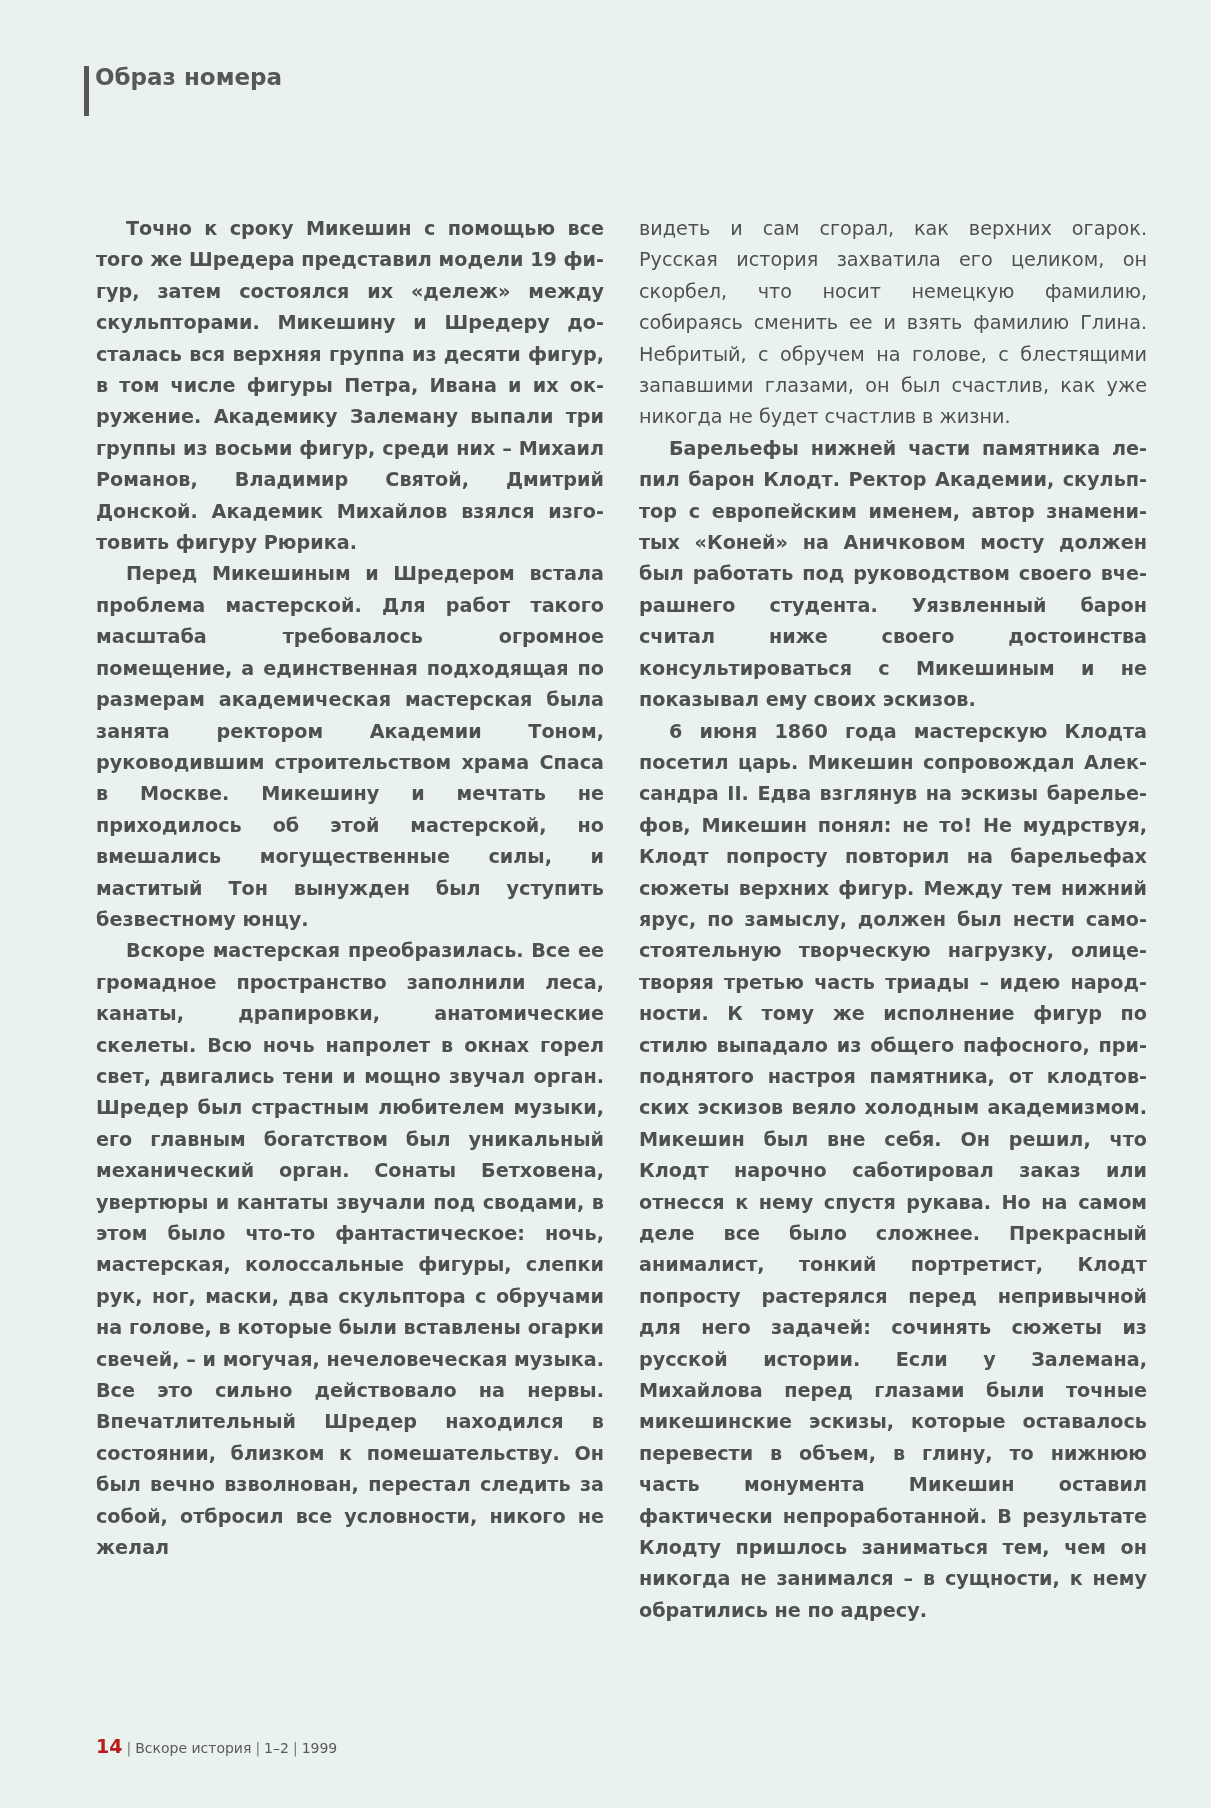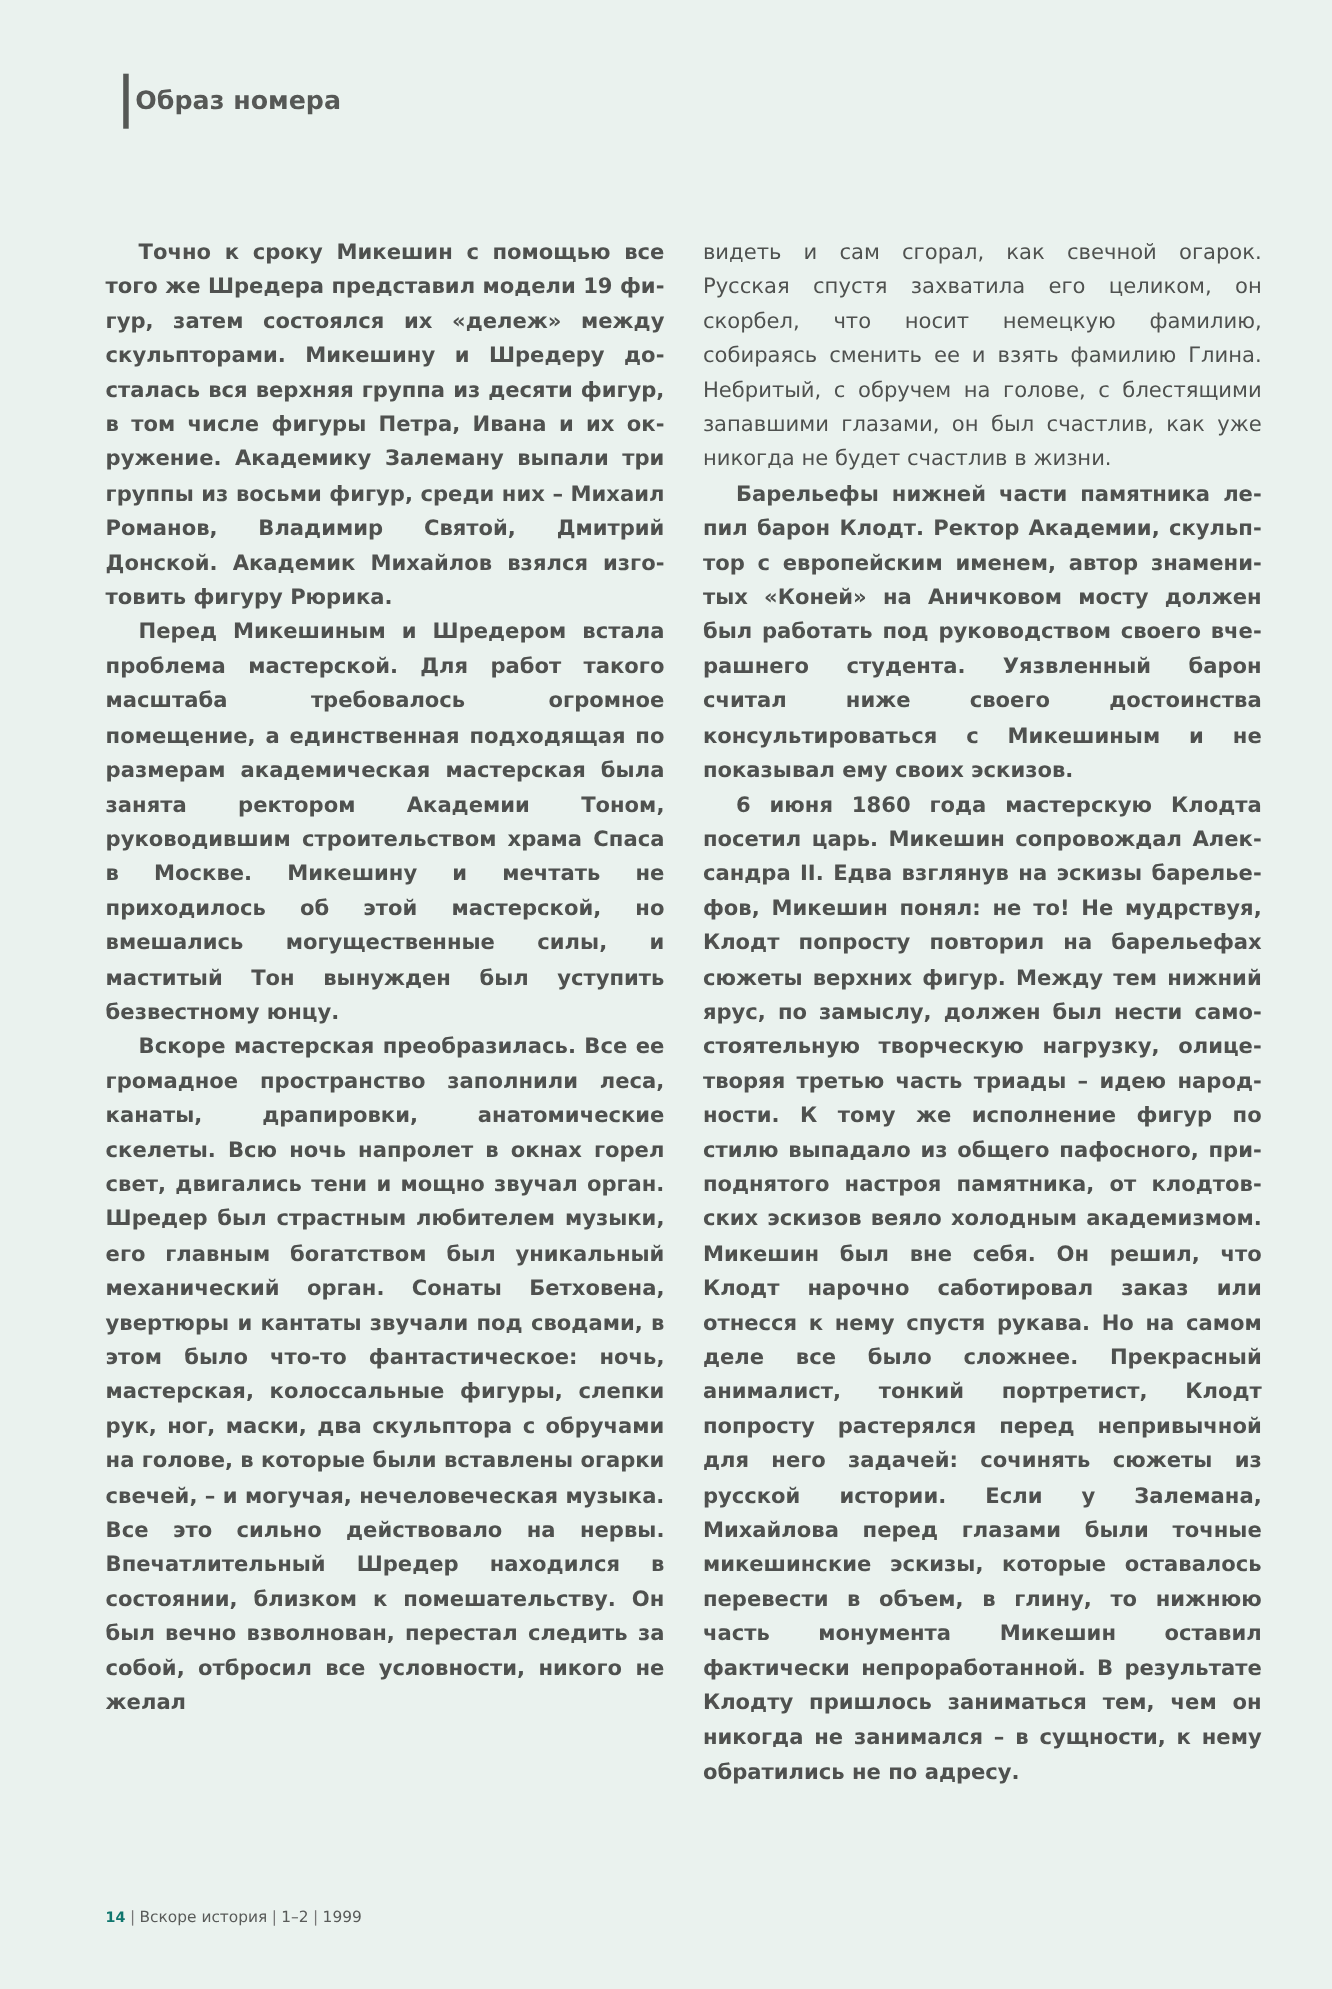--- a/index.html
+++ b/index.html
@@ -10,25 +10,25 @@
       width: 1211px;
       height: 1808px;
       background: #eaf2ee;
       position: relative;
       overflow: hidden;
       font-family: "DejaVu Sans", sans-serif;
       color: #4f514f;
     }
     .header {
       position: absolute;
-      left: 112px;
+      left: 84px;
       top: 66px;
       height: 52px;
       display: flex;
-      align-items: center;
+      align-items: flex-start;
     }
     .header-bar {
       width: 5px;
       height: 50px;
       background: #555855;
       margin-right: 6px;
     }
     .header-title {
       font-family: "DejaVu Sans", sans-serif;
       font-weight: bold;
@@ -58,22 +58,22 @@
     .footer {
       position: absolute;
       left: 96px;
       top: 1735px;
       display: flex;
       align-items: baseline;
       color: #595b59;
     }
     .footer-page {
       font-weight: bold;
-      font-size: 13px;
-      color: #0f766e;
+      font-size: 19px;
+      color: #b91c1c;
     }
     .footer-sep {
       font-size: 14px;
       margin: 0 4px;
       color: #777;
     }
     .footer-text {
       font-size: 14px;
     }
   </style>
@@ -85,21 +85,21 @@
   <div class="header-title">Образ номера</div>
 </div>
 
 <div class="column col-left">
   <p class="indent">Точно к сроку Микешин с помощью все того же Шредера представил модели 19 фи­гур, затем состоялся их «дележ» между скульпторами. Микешину и Шредеру до­сталась вся верхняя группа из десяти фигур, в том числе фигуры Петра, Ивана и их ок­ружение. Академику Залеману выпали три группы из восьми фигур, среди них – Ми­хаил Романов, Владимир Святой, Дмитрий Донской. Академик Михайлов взялся изго­товить фигуру Рюрика.</p>
   <p class="indent">Перед Микешиным и Шредером встала проблема мастерской. Для работ такого масштаба требовалось огромное помещение, а единственная подходящая по размерам академическая мастерская была занята рек­тором Академии Тоном, руководившим строительством храма Спаса в Москве. Ми­кешину и мечтать не приходилось об этой мастерской, но вмешались могущественные силы, и маститый Тон вынужден был усту­пить безвестному юнцу.</p>
   <p class="indent">Вскоре мастерская преобразилась. Все ее громадное пространство заполнили леса, канаты, драпировки, анатомические скелеты. Всю ночь напролет в окнах горел свет, дви­гались тени и мощно звучал орган. Шредер был страстным любителем музыки, его глав­ным богатством был уникальный механи­ческий орган. Сонаты Бетховена, увертюры и кантаты звучали под сводами, в этом было что-то фантастическое: ночь, мастерская, колоссальные фигуры, слепки рук, ног, маски, два скульптора с обручами на голове, в которые были вставлены огарки свечей, – и могучая, нечеловеческая музыка. Все это сильно действовало на нервы. Впечатли­тельный Шредер находился в состоянии, близком к помешательству. Он был вечно взволнован, перестал следить за собой, отбросил все условности, никого не желал</p>
 </div>
 
 <div class="column col-right">
-  <p>видеть и сам сгорал, как свечной огарок. Русская спустя захватила его целиком, он скорбел, что носит немецкую фамилию, собираясь сменить ее и взять фамилию Глина. Небритый, с обручем на голове, с блестящими запавшими глазами, он был счастлив, как уже никогда не будет счастлив в жизни.</p>
+  <p>видеть и сам сгорал, как верхних огарок. Русская история захватила его целиком, он скорбел, что носит немецкую фамилию, собираясь сменить ее и взять фамилию Глина. Небритый, с обручем на голове, с блестящими запавшими глазами, он был счастлив, как уже никогда не будет счастлив в жизни.</p>
   <p class="indent">Барельефы нижней части памятника ле­пил барон Клодт. Ректор Академии, скульп­тор с европейским именем, автор знамени­тых «Коней» на Аничковом мосту должен был работать под руководством своего вче­рашнего студента. Уязвленный барон считал ниже своего достоинства консультироваться с Микешиным и не показывал ему своих эскизов.</p>
   <p class="indent">6 июня 1860 года мастерскую Клодта посетил царь. Микешин сопровождал Алек­сандра II. Едва взглянув на эскизы барелье­фов, Микешин понял: не то! Не мудрствуя, Клодт попросту повторил на барельефах сюжеты верхних фигур. Между тем нижний ярус, по замыслу, должен был нести само­стоятельную творческую нагрузку, олице­творяя третью часть триады – идею народ­ности. К тому же исполнение фигур по стилю выпадало из общего пафосного, при­поднятого настроя памятника, от клодтов­ских эскизов веяло холодным академизмом. Микешин был вне себя. Он решил, что Клодт нарочно саботировал заказ или отнесся к нему спустя рукава. Но на самом деле все было сложнее. Прекрасный анималист, тон­кий портретист, Клодт попросту растерялся перед непривычной для него задачей: сочи­нять сюжеты из русской истории. Если у За­лемана, Михайлова перед глазами были точные микешинские эскизы, которые оста­валось перевести в объем, в глину, то ниж­нюю часть монумента Микешин оставил фактически непроработанной. В результате Клодту пришлось заниматься тем, чем он никогда не занимался – в сущности, к нему обратились не по адресу.</p>
 </div>
 
 <div class="footer">
   <span class="footer-page">14</span>
   <span class="footer-sep">|</span>
   <span class="footer-text">Вскоре история</span>
   <span class="footer-sep">|</span>
   <span class="footer-text">1–2</span>

